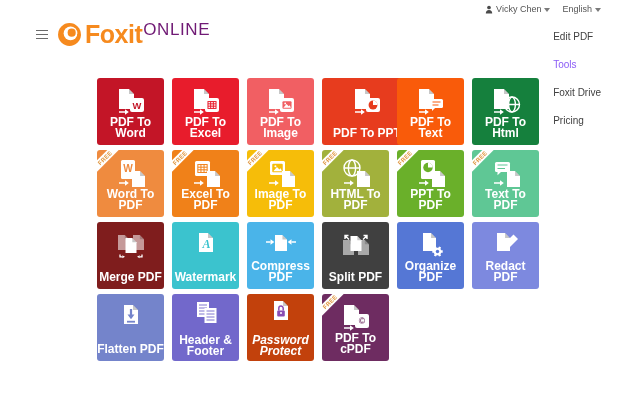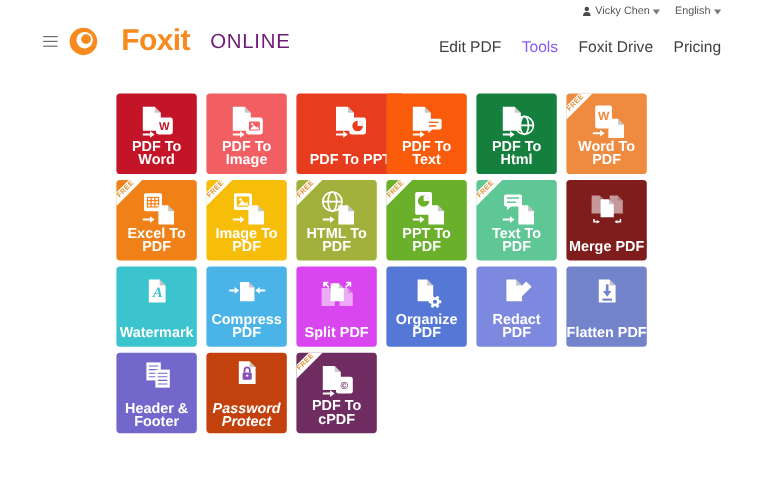--- a/index.html
+++ b/index.html
@@ -8,25 +8,25 @@
   .header{position:relative;width:640px;height:58px;background:#fff;}
   .account-bar{position:absolute;top:4px;right:39px;display:flex;align-items:center;
     font-size:9px;color:#555;gap:3px;}
   .account-item{display:flex;align-items:center;gap:3px;cursor:pointer;}
   .account-gap{width:6px;}
   .caret{width:0;height:0;border-left:3px solid transparent;border-right:3px solid transparent;
     border-top:4px solid #7a7a7a;margin-top:1px;}
   .brand-wrap{position:absolute;left:34px;top:20px;display:flex;align-items:center;}
   .hamburger{display:flex;flex-direction:column;gap:2.4px;margin-right:7px;cursor:pointer;padding:2px;}
   .hamburger span{display:block;width:12px;height:1.7px;background:#6b6b6b;}
-  .brand{display:flex;align-items:center;cursor:pointer;gap:16px;}
+  .brand{display:flex;align-items:flex-start;cursor:pointer;}
   .logo-svg{align-self:center;margin-right:3px;}
   .brand-foxit{font-size:25px;font-weight:bold;color:#f68a1e;letter-spacing:-0.5px;}
   .brand-online{font-size:17px;color:#701a75;letter-spacing:0.6px;margin-left:1px;}
-  .main-nav{position:absolute;right:39px;top:31px;display:flex;gap:17px;font-size:13px;color:#3f3f3f;}
+  .main-nav{position:absolute;right:39px;top:31px;display:flex;gap:17px;font-size:10px;color:#3f3f3f;flex-direction:column;}
   .nav-item{cursor:pointer;white-space:nowrap;}
   .nav-item.active{color:#8b5cf6;}
   
   .tiles-grid{position:absolute;left:97px;top:78px;width:442px;
     display:grid;grid-template-columns:repeat(6,67px);column-gap:8px;row-gap:5px;}
   .tile{position:relative;width:67px;height:67px;border-radius:3px;overflow:hidden;cursor:pointer;}
   .tile-icon{position:absolute;top:7px;left:50%;margin-left:-18px;width:36px;height:36px;}
   .tile.twoline .tile-icon{top:3px;}
   .tile-label{position:absolute;bottom:6px;left:0;width:100%;text-align:center;color:#fff;
     font-size:12px;font-weight:bold;line-height:11px;}
@@ -90,20 +90,41 @@
           </g>
           <rect x="17" y="13" width="14" height="14" rx="2" fill="#fff"></rect>
           <text x="24" y="23.64" font-size="9.36" font-weight="bold" fill="#c31527" text-anchor="middle" font-family="Liberation Sans, sans-serif">W</text>
           <line x1="6" y1="27" x2="12" y2="27" stroke="#fff" stroke-width="1.7"></line>
           <path d="M12,24.2 L15.8,27 L12,29.8 z" fill="#fff"></path>
         </svg></div>
       <div class="tile-label">
         <div>PDF To Word</div>
       </div>
     </div>
+    <div class="tile" style="background: rgb(232, 28, 44);">
+      <div class="tile-icon"><svg width="36" height="36" viewBox="0 0 36 36">
+          <g opacity="1">
+            <path d="M6,4 h10 l5,5 v15 h-15 z" fill="#fff"></path>
+            <path d="M16,4 l5,5 h-5 z" fill="rgba(0,0,0,0.22)"></path>
+          </g>
+          <rect x="17" y="13" width="14" height="14" rx="2" fill="#fff"></rect>
+          <g stroke="#e81c2c" stroke-width="1" fill="none">
+            <rect x="19.97" y="16.5745" width="8.06" height="6.851"></rect>
+            <line x1="22.656666666666666" y1="16.5745" x2="22.656666666666666" y2="23.4255"></line>
+            <line x1="25.343333333333334" y1="16.5745" x2="25.343333333333334" y2="23.4255"></line>
+            <line x1="19.97" y1="18.858166666666666" x2="28.03" y2="18.858166666666666"></line>
+            <line x1="19.97" y1="21.141833333333334" x2="28.03" y2="21.141833333333334"></line>
+          </g>
+          <line x1="6" y1="27" x2="12" y2="27" stroke="#fff" stroke-width="1.7"></line>
+          <path d="M12,24.2 L15.8,27 L12,29.8 z" fill="#fff"></path>
+        </svg></div>
+      <div class="tile-label">
+        <div>PDF To Excel</div>
+      </div>
+    </div>
     <div class="tile" style="background: rgb(241, 95, 99);">
       <div class="tile-icon"><svg width="36" height="36" viewBox="0 0 36 36">
           <g opacity="1">
             <path d="M6,4 h10 l5,5 v15 h-15 z" fill="#fff"></path>
             <path d="M16,4 l5,5 h-5 z" fill="rgba(0,0,0,0.22)"></path>
           </g>
           <rect x="17" y="13" width="14" height="14" rx="2" fill="#fff"></rect>
           <rect x="19.45" y="16.269000000000002" width="9.1" height="7.461999999999999" rx="1" fill="#f15f63"></rect>
           <circle cx="22.18" cy="18.5076" r="0.91" fill="#fff"></circle>
           <path d="M20.36,22.83556 L23.544999999999998,19.104560000000003 L25.637999999999998,21.34316 L26.73,20.149240000000002 L27.913,22.83556 z" fill="#fff"></path>
@@ -322,21 +343,21 @@
           </g>
           <line x1="3" y1="13" x2="7.5" y2="13" stroke="#fff" stroke-width="1.7"></line>
           <path d="M7.5,10.2 L11.3,13 L7.5,15.8 z" fill="#fff"></path>
           <line x1="33" y1="13" x2="28.5" y2="13" stroke="#fff" stroke-width="1.7"></line>
           <path d="M28.5,10.2 L24.7,13 L28.5,15.8 z" fill="#fff"></path>
         </svg></div>
       <div class="tile-label">
         <div>Compress PDF</div>
       </div>
     </div>
-    <div class="tile" style="background: #d946ef; text-decoration: underline;">
+    <div class="tile" style="background: #404040; text-decoration: underline;">
       <div class="tile-icon"><svg width="36" height="36" viewBox="0 0 36 36">
           <g opacity="0.55">
             <path d="M5,11 h6.82 l4.18,4.18 v10.82 h-11 z" fill="#fff"></path>
             <path d="M11.82,11 l4.18,4.18 h-4.18 z" fill="rgba(0,0,0,0.22)"></path>
           </g>
           <g opacity="0.55">
             <path d="M20,11 h6.82 l4.18,4.18 v10.82 h-11 z" fill="#fff"></path>
             <path d="M26.82,11 l4.18,4.18 h-4.18 z" fill="rgba(0,0,0,0.22)"></path>
           </g>
           <g opacity="1">

